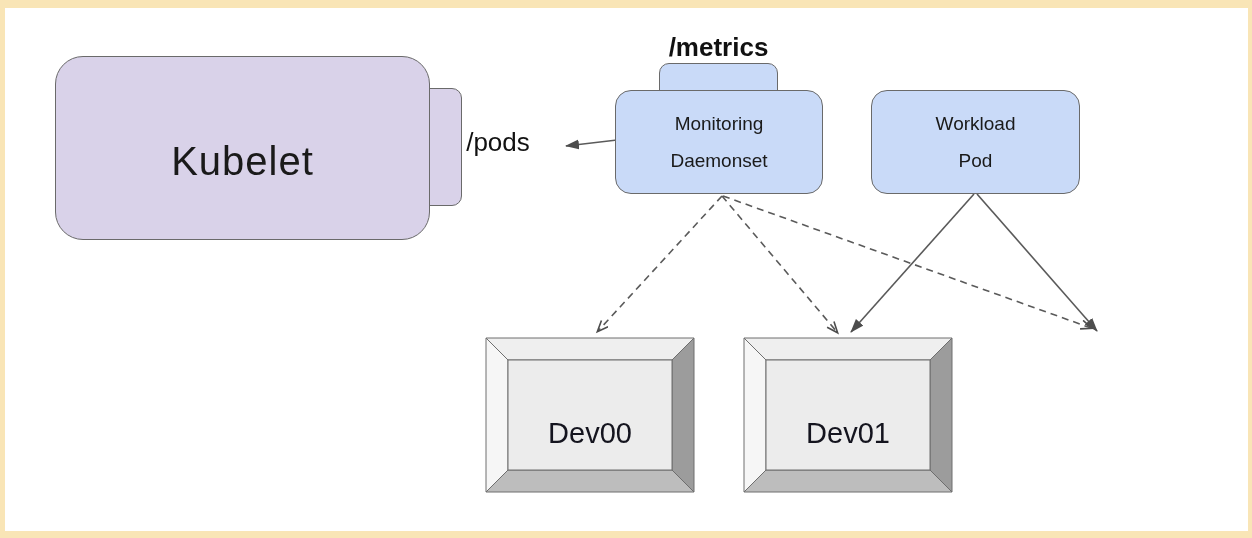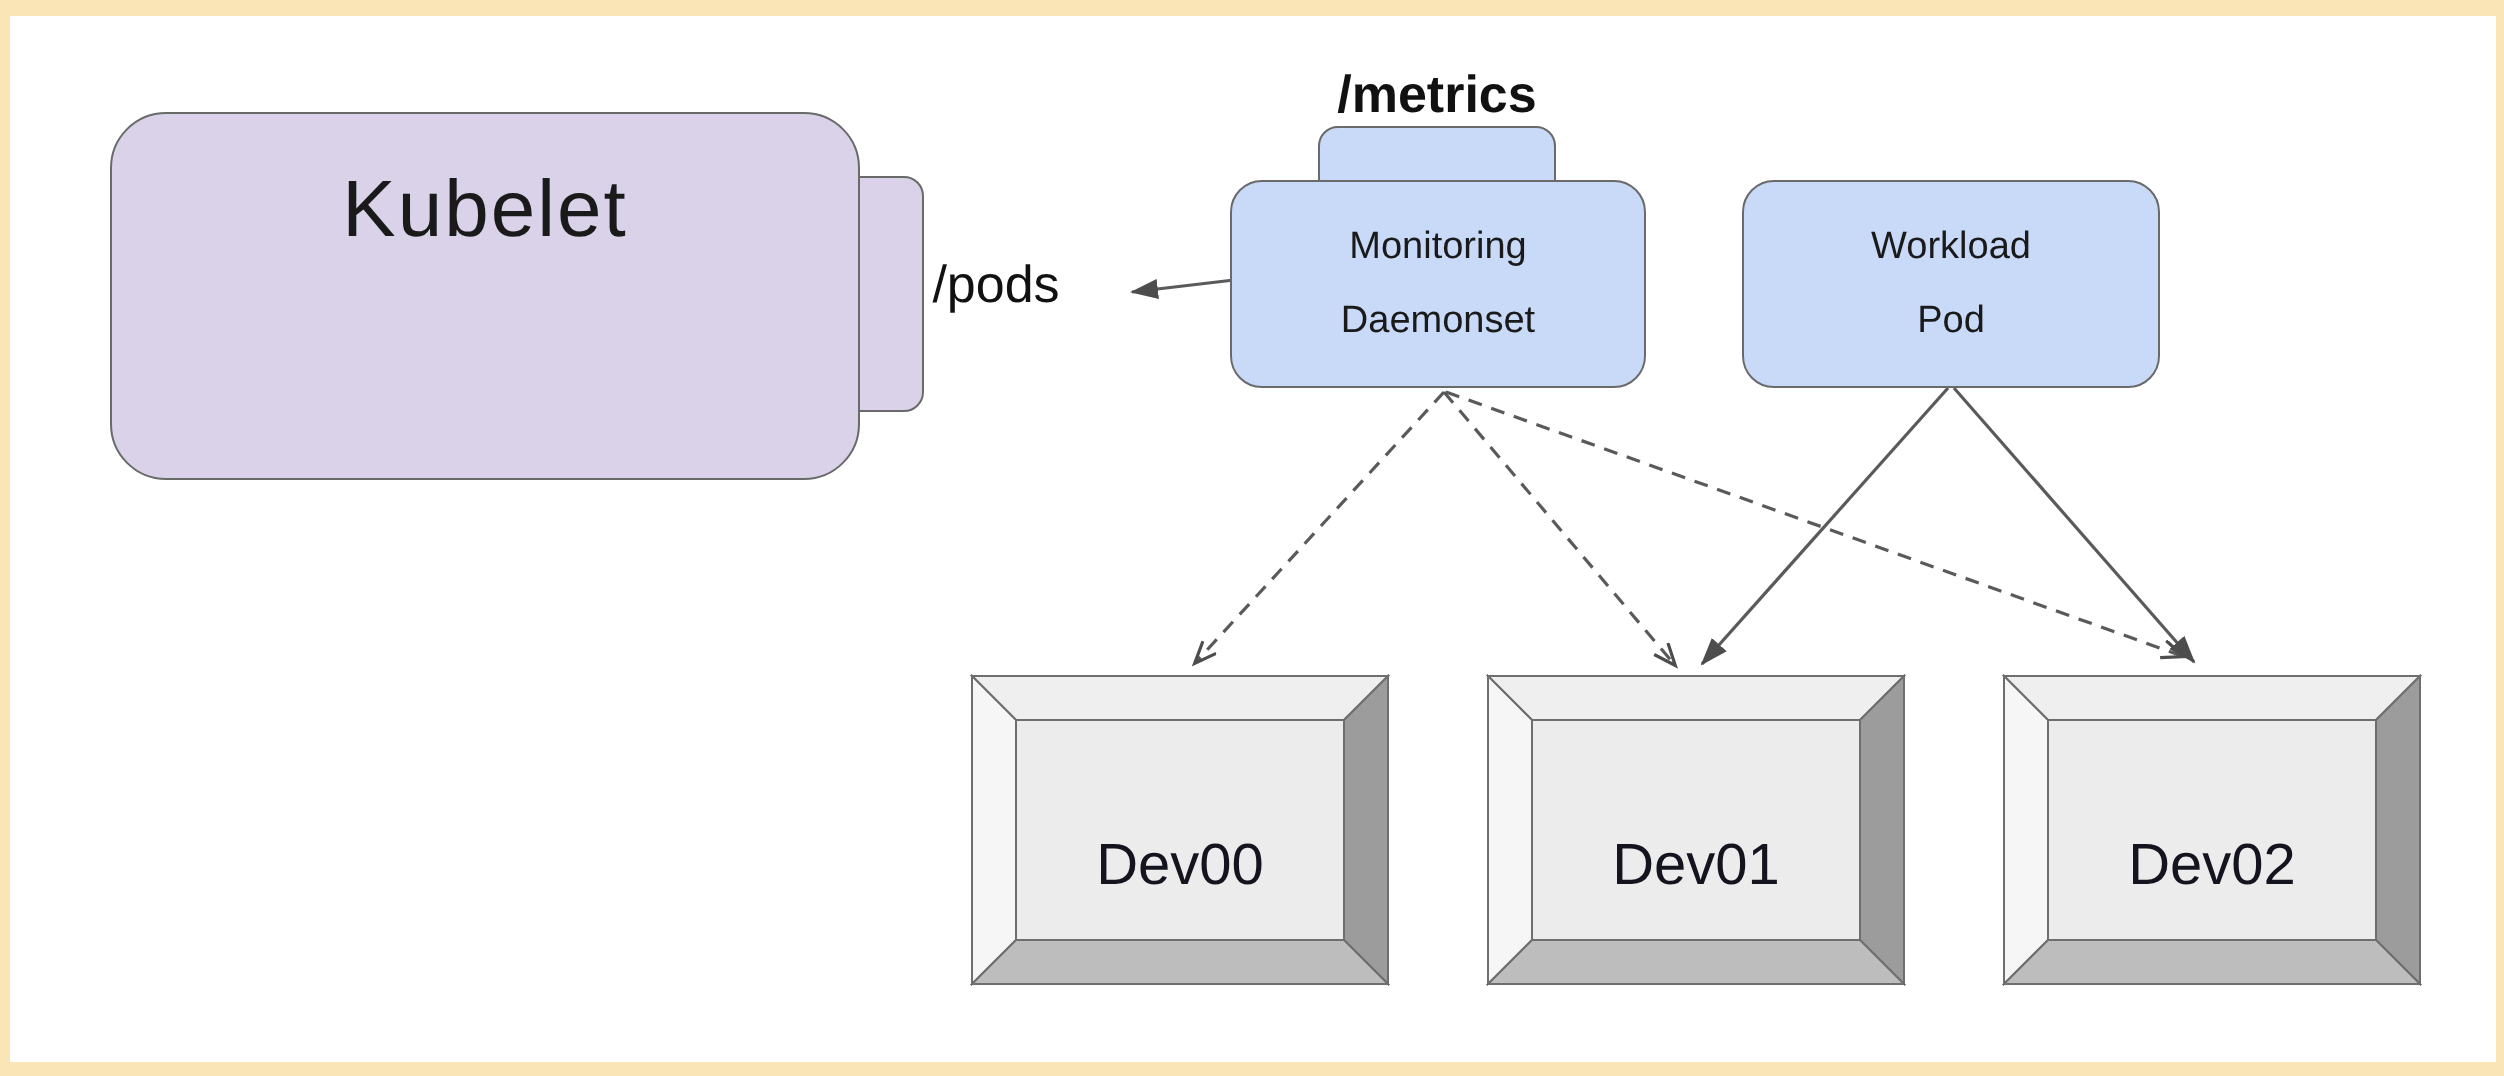--- a/index.html
+++ b/index.html
@@ -18,21 +18,21 @@
   
   .arrows { position:absolute; left:0; top:0; width:1252px; height:538px; }
 
   
   .node { position:absolute; border:1.6px solid #6a6a6a; }
 
   .kubelet-tab { left:398px; top:88px; width:64px; height:118px;
                  background:#d9d2e9; border-radius:10px; }
   .kubelet     { left:55px;  top:56px; width:375px; height:184px;
                  background:#d9d2e9; border-radius:28px;
-                 display:flex; justify-content:center; align-items:flex-start;
+                 display:flex; justify-content:center; align-items:center;
                  padding-top:26px; font-size:40px; letter-spacing:1px; color:#1a1a1a; }
 
   .metrics-tab { left:659px; top:63px; width:119px; height:40px;
                  background:#c9daf8; border-radius:10px; }
   .blue-box    { background:#c9daf8; border-radius:16px;
                  display:flex; flex-direction:column; justify-content:center;
                  align-items:center; font-size:19px; line-height:37px; color:#1a1a1a;
                  text-align:center; }
   .monitoring  { left:615px; top:90px; width:208px; height:104px; }
   .workload    { left:871px; top:90px; width:209px; height:104px; }
@@ -110,23 +110,13 @@
     <svg width="210" height="156" viewBox="0 0 210 156">
       <polygon points="1,1 209,1 187,23 23,23" fill="#efefef" stroke="#6e6e6e" stroke-width="1"></polygon>
       <polygon points="1,1 23,23 23,133 1,155" fill="#f6f6f6" stroke="#6e6e6e" stroke-width="1"></polygon>
       <polygon points="209,1 209,155 187,133 187,23" fill="#9c9c9c" stroke="#6e6e6e" stroke-width="1"></polygon>
       <polygon points="1,155 23,133 187,133 209,155" fill="#bdbdbd" stroke="#6e6e6e" stroke-width="1"></polygon>
       <rect x="23" y="23" width="164" height="110" fill="#ececec" stroke="#6e6e6e" stroke-width="1"></rect>
     </svg>
     <div class="device-label">Dev01</div>
   </div>
 
-  <div class="device device-02">
-    <svg width="210" height="156" viewBox="0 0 210 156">
-      <polygon points="1,1 209,1 187,23 23,23" fill="#efefef" stroke="#6e6e6e" stroke-width="1"></polygon>
-      <polygon points="1,1 23,23 23,133 1,155" fill="#f6f6f6" stroke="#6e6e6e" stroke-width="1"></polygon>
-      <polygon points="209,1 209,155 187,133 187,23" fill="#9c9c9c" stroke="#6e6e6e" stroke-width="1"></polygon>
-      <polygon points="1,155 23,133 187,133 209,155" fill="#bdbdbd" stroke="#6e6e6e" stroke-width="1"></polygon>
-      <rect x="23" y="23" width="164" height="110" fill="#ececec" stroke="#6e6e6e" stroke-width="1"></rect>
-    </svg>
-    <div class="device-label">Dev02</div>
-  </div>
 </div>
 
 </body></html>

